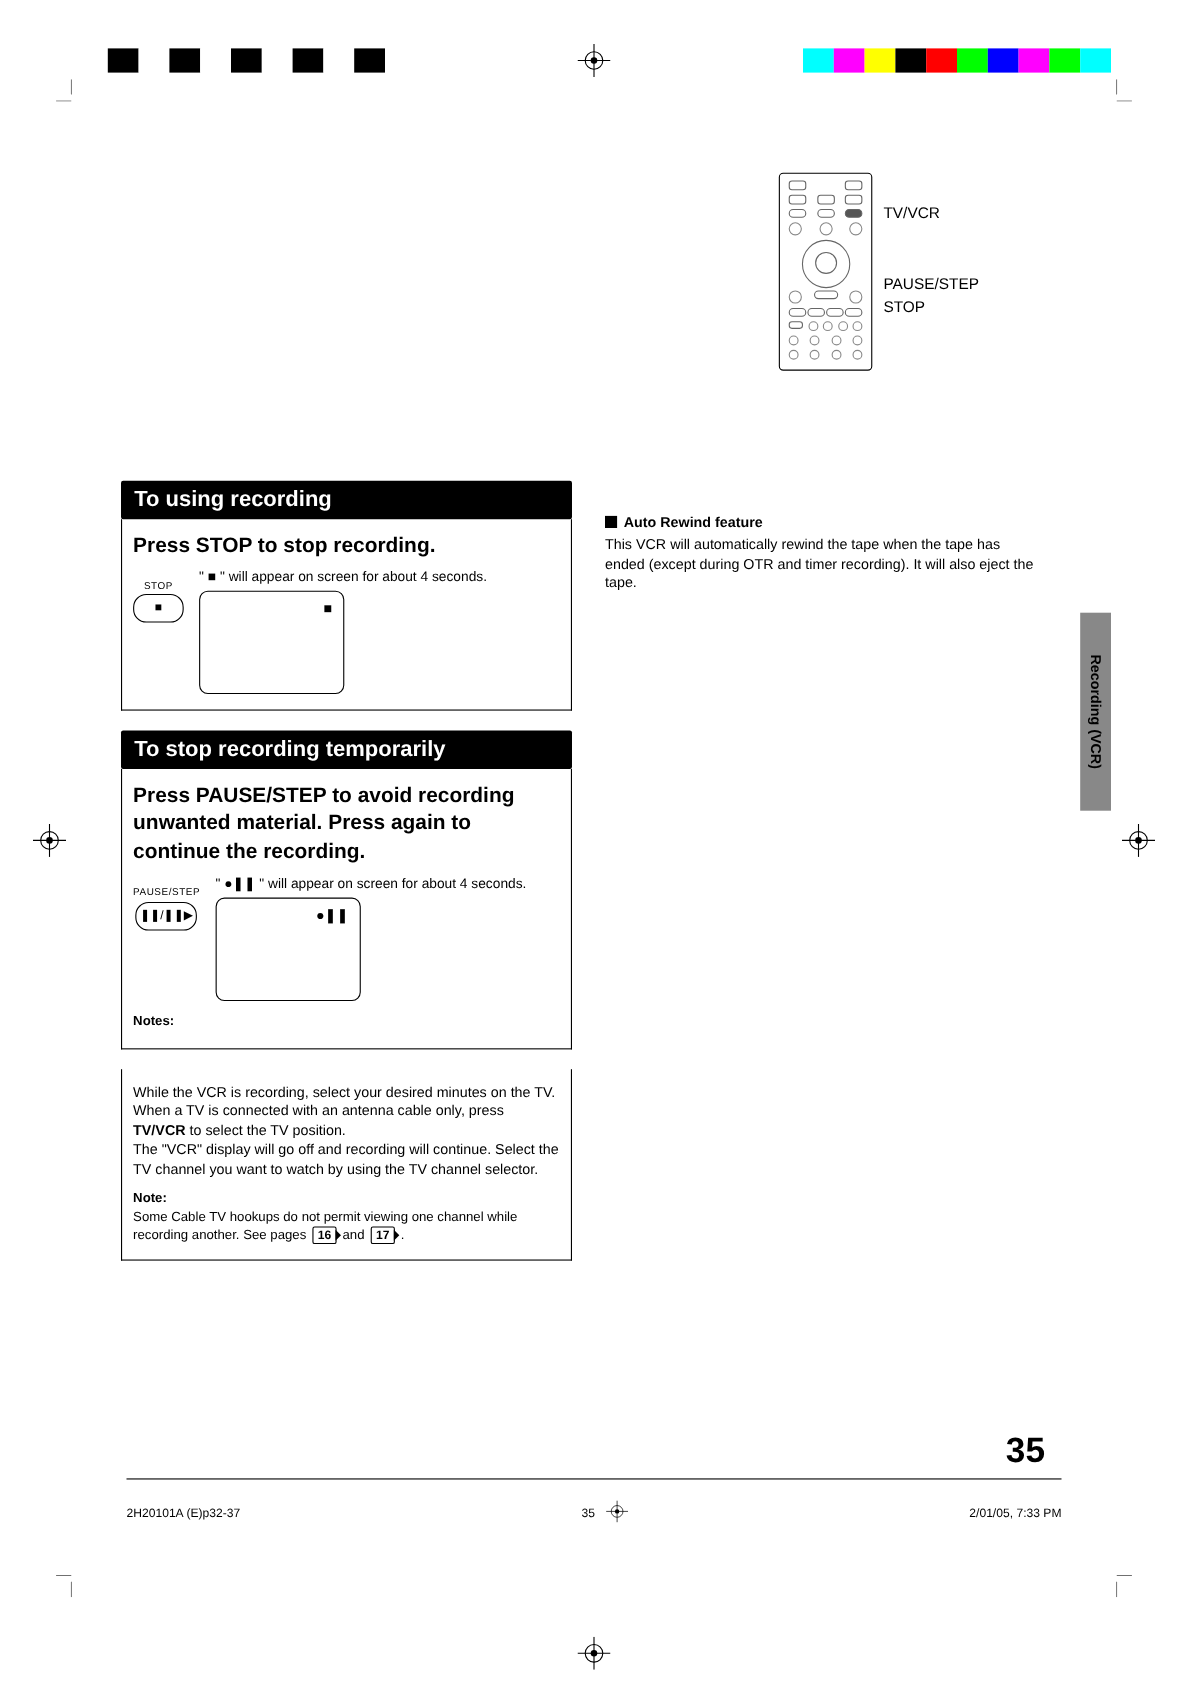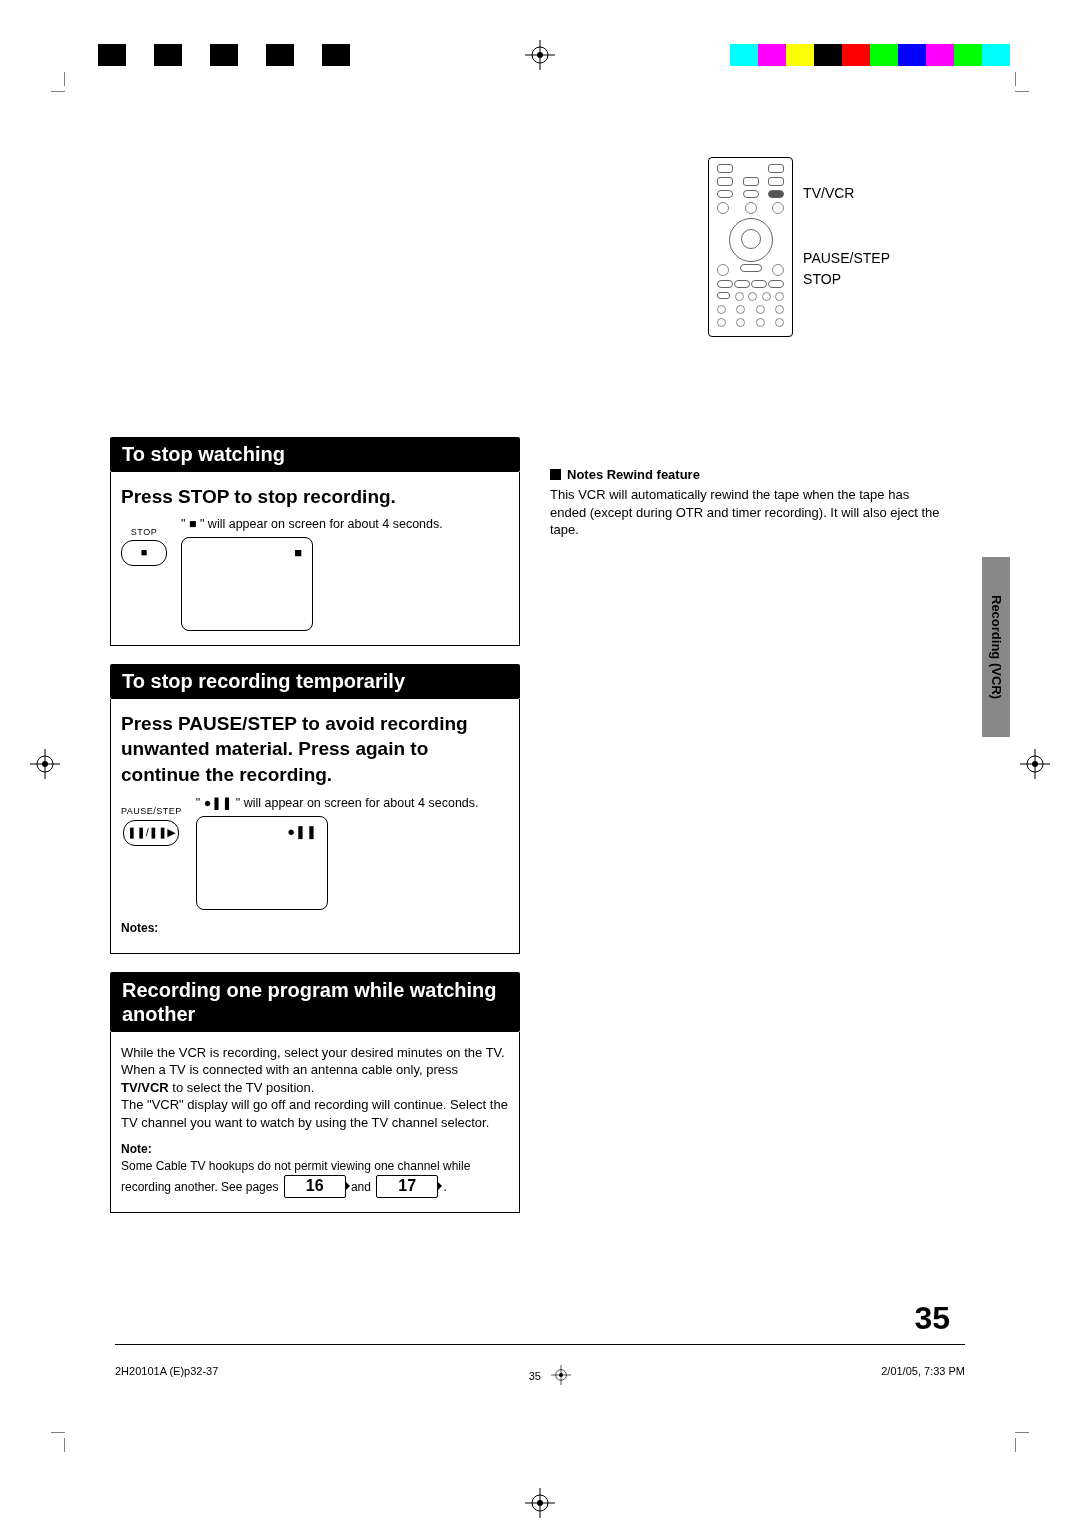--- a/index.html
+++ b/index.html
@@ -198,22 +198,22 @@
     background: #000;
     margin-right: 6px;
     vertical-align: -1px;
   }
   .right-body { font-size: 13px; line-height: 1.35; }
 
   .page-ref {
     display: inline-block;
     border: 1px solid #000;
     border-radius: 2px;
-    padding: 0 21px;
-    font-size: 16px;
+    padding: 0 4px;
+    font-size: 11px;
     font-weight: bold;
     line-height: 1.3;
     position: relative;
     margin: 0 2px;
   }
   .page-ref::after {
     content: "";
     position: absolute;
     right: -5px;
     top: 50%;
@@ -257,20 +257,21 @@
     border-top: 1px solid #000;
   }
 
   .footer {
     position: absolute;
     bottom: 40px;
     left: 45px;
     right: 45px;
     display: flex;
     justify-content: space-between;
+    align-items: center;
     font-size: 11px;
   }
   .footer-center {
     display: flex;
     align-items: center;
     gap: 10px;
   }
 
   .crosshair-bottom {
     position: absolute;
@@ -415,21 +416,21 @@
       <div class="remote-labels">
         <div>TV/VCR</div>
         <div class="sp1"></div>
         <div>PAUSE/STEP</div>
         <div>STOP</div>
       </div>
     </div>
 
     <div class="two-col">
       <div class="left-col">
-        <div class="section-header">To stop watching</div>
+        <div class="section-header">To using recording</div>
         <div class="section-box">
           <div class="sub-instruction">Press STOP to stop recording.</div>
           <div class="btn-diagram">
             <div class="btn-icon-group">
               <div class="btn-label-small">STOP</div>
               <div class="oval-btn">■</div>
             </div>
             <div style="flex:1">
               <div class="caption">
                 <span>" </span>■<span> " will appear on screen for about 4 seconds.</span>
@@ -452,37 +453,36 @@
             <div style="flex:1">
               <div class="caption">" ●❚❚ " will appear on screen for about 4 seconds.</div>
               <div class="screen-box" style="margin-top:4px">
                 <div class="screen-indicator">●❚❚</div>
               </div>
             </div>
           </div>
           <div class="notes-head">Notes:</div>
         </div>
 
-        <div class="section-header" style="line-height:1.2">Recording one program while watching another</div>
         <div class="section-box">
           <div class="caption" style="font-size:13px">
             <span>While the VCR is recording, select your desired minutes on the TV.</span><br>
             <span>When a TV is connected with an antenna cable only, press </span><span class="bold">TV/VCR</span><span> to select the TV position.</span><br>
             <span>The "VCR" display  will go off and recording will continue. Select the TV channel you want to watch by using the TV channel selector.</span>
           </div>
           <div class="notes-head">Note:</div>
           <div style="font-size:12px;line-height:1.3">
             <span>Some Cable TV hookups do not permit viewing one channel while recording another. See pages </span><span class="page-ref">16</span><span> and </span><span class="page-ref">17</span><span> .</span>
           </div>
         </div>
       </div>
 
       <div class="right-col">
         <div style="height:30px"></div>
-        <div class="right-feature-head">Notes Rewind feature</div>
+        <div class="right-feature-head">Auto Rewind feature</div>
         <div class="right-body">This VCR will automatically rewind the tape when the tape has ended (except during OTR and timer recording). It will also eject the tape.</div>
       </div>
     </div>
 
     <div class="side-tab">
       <div class="side-tab-text">Recording (VCR)</div>
     </div>
 
     <div class="page-line"></div>
     <div class="page-number">35</div>

